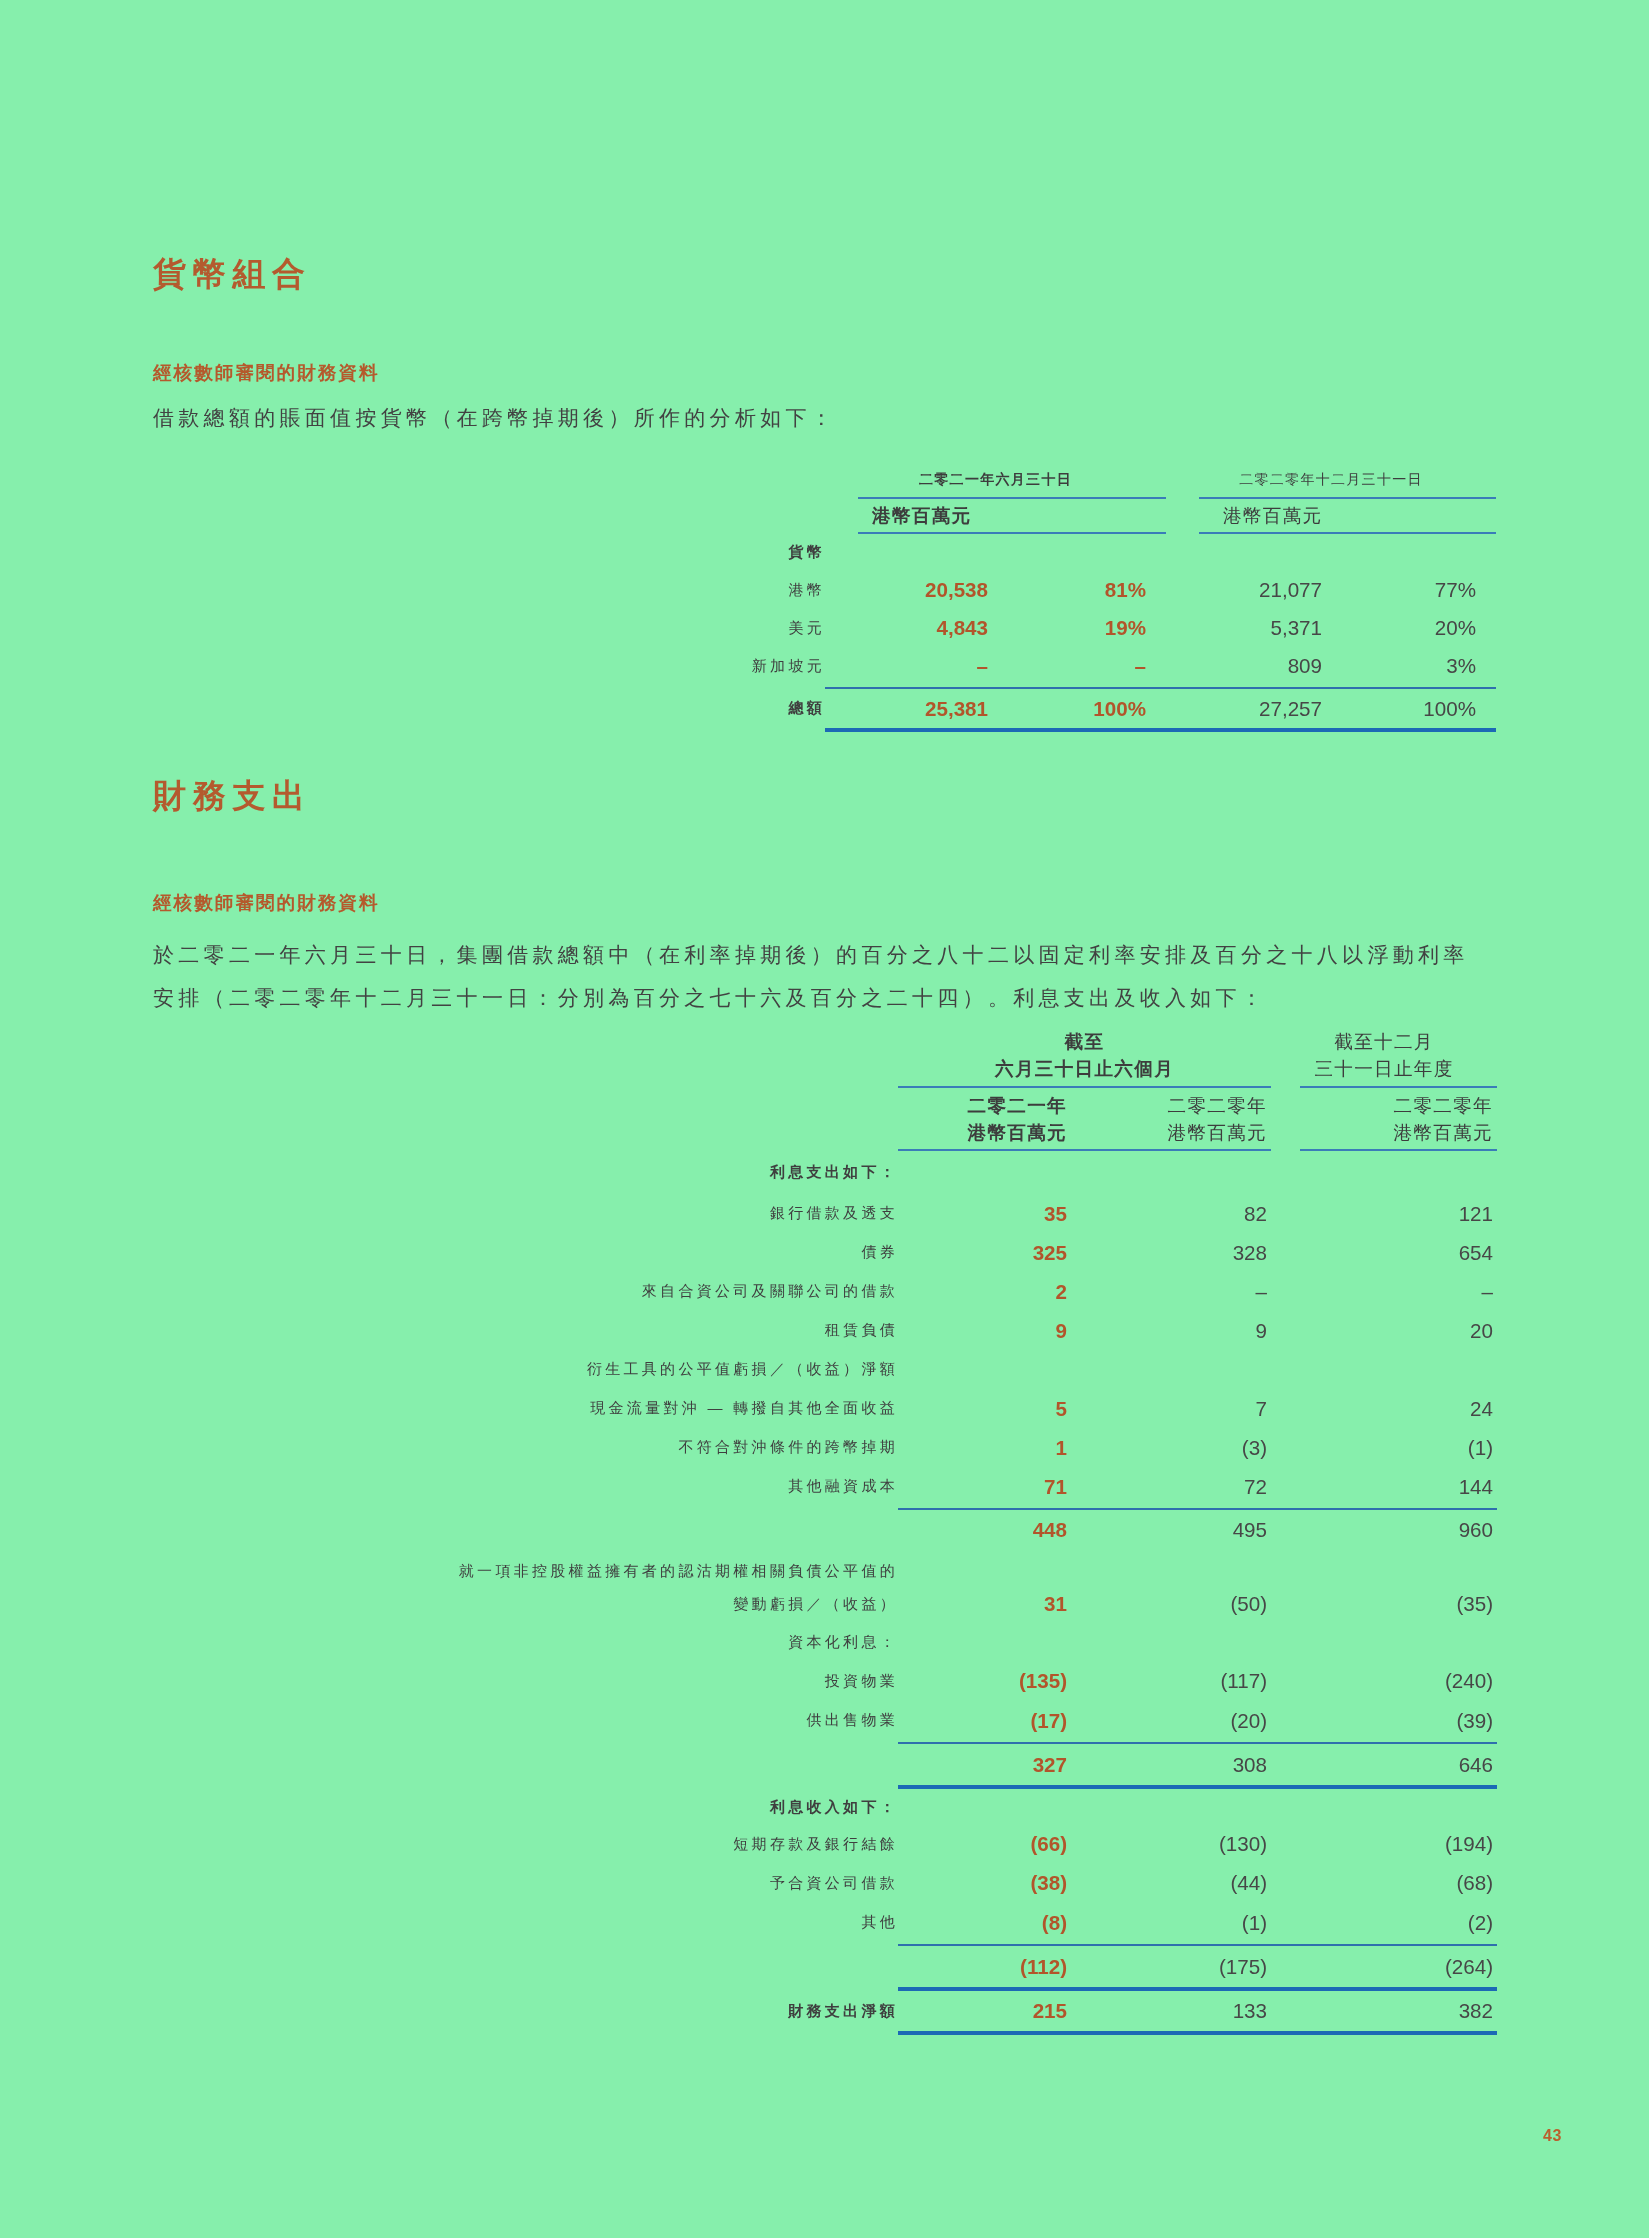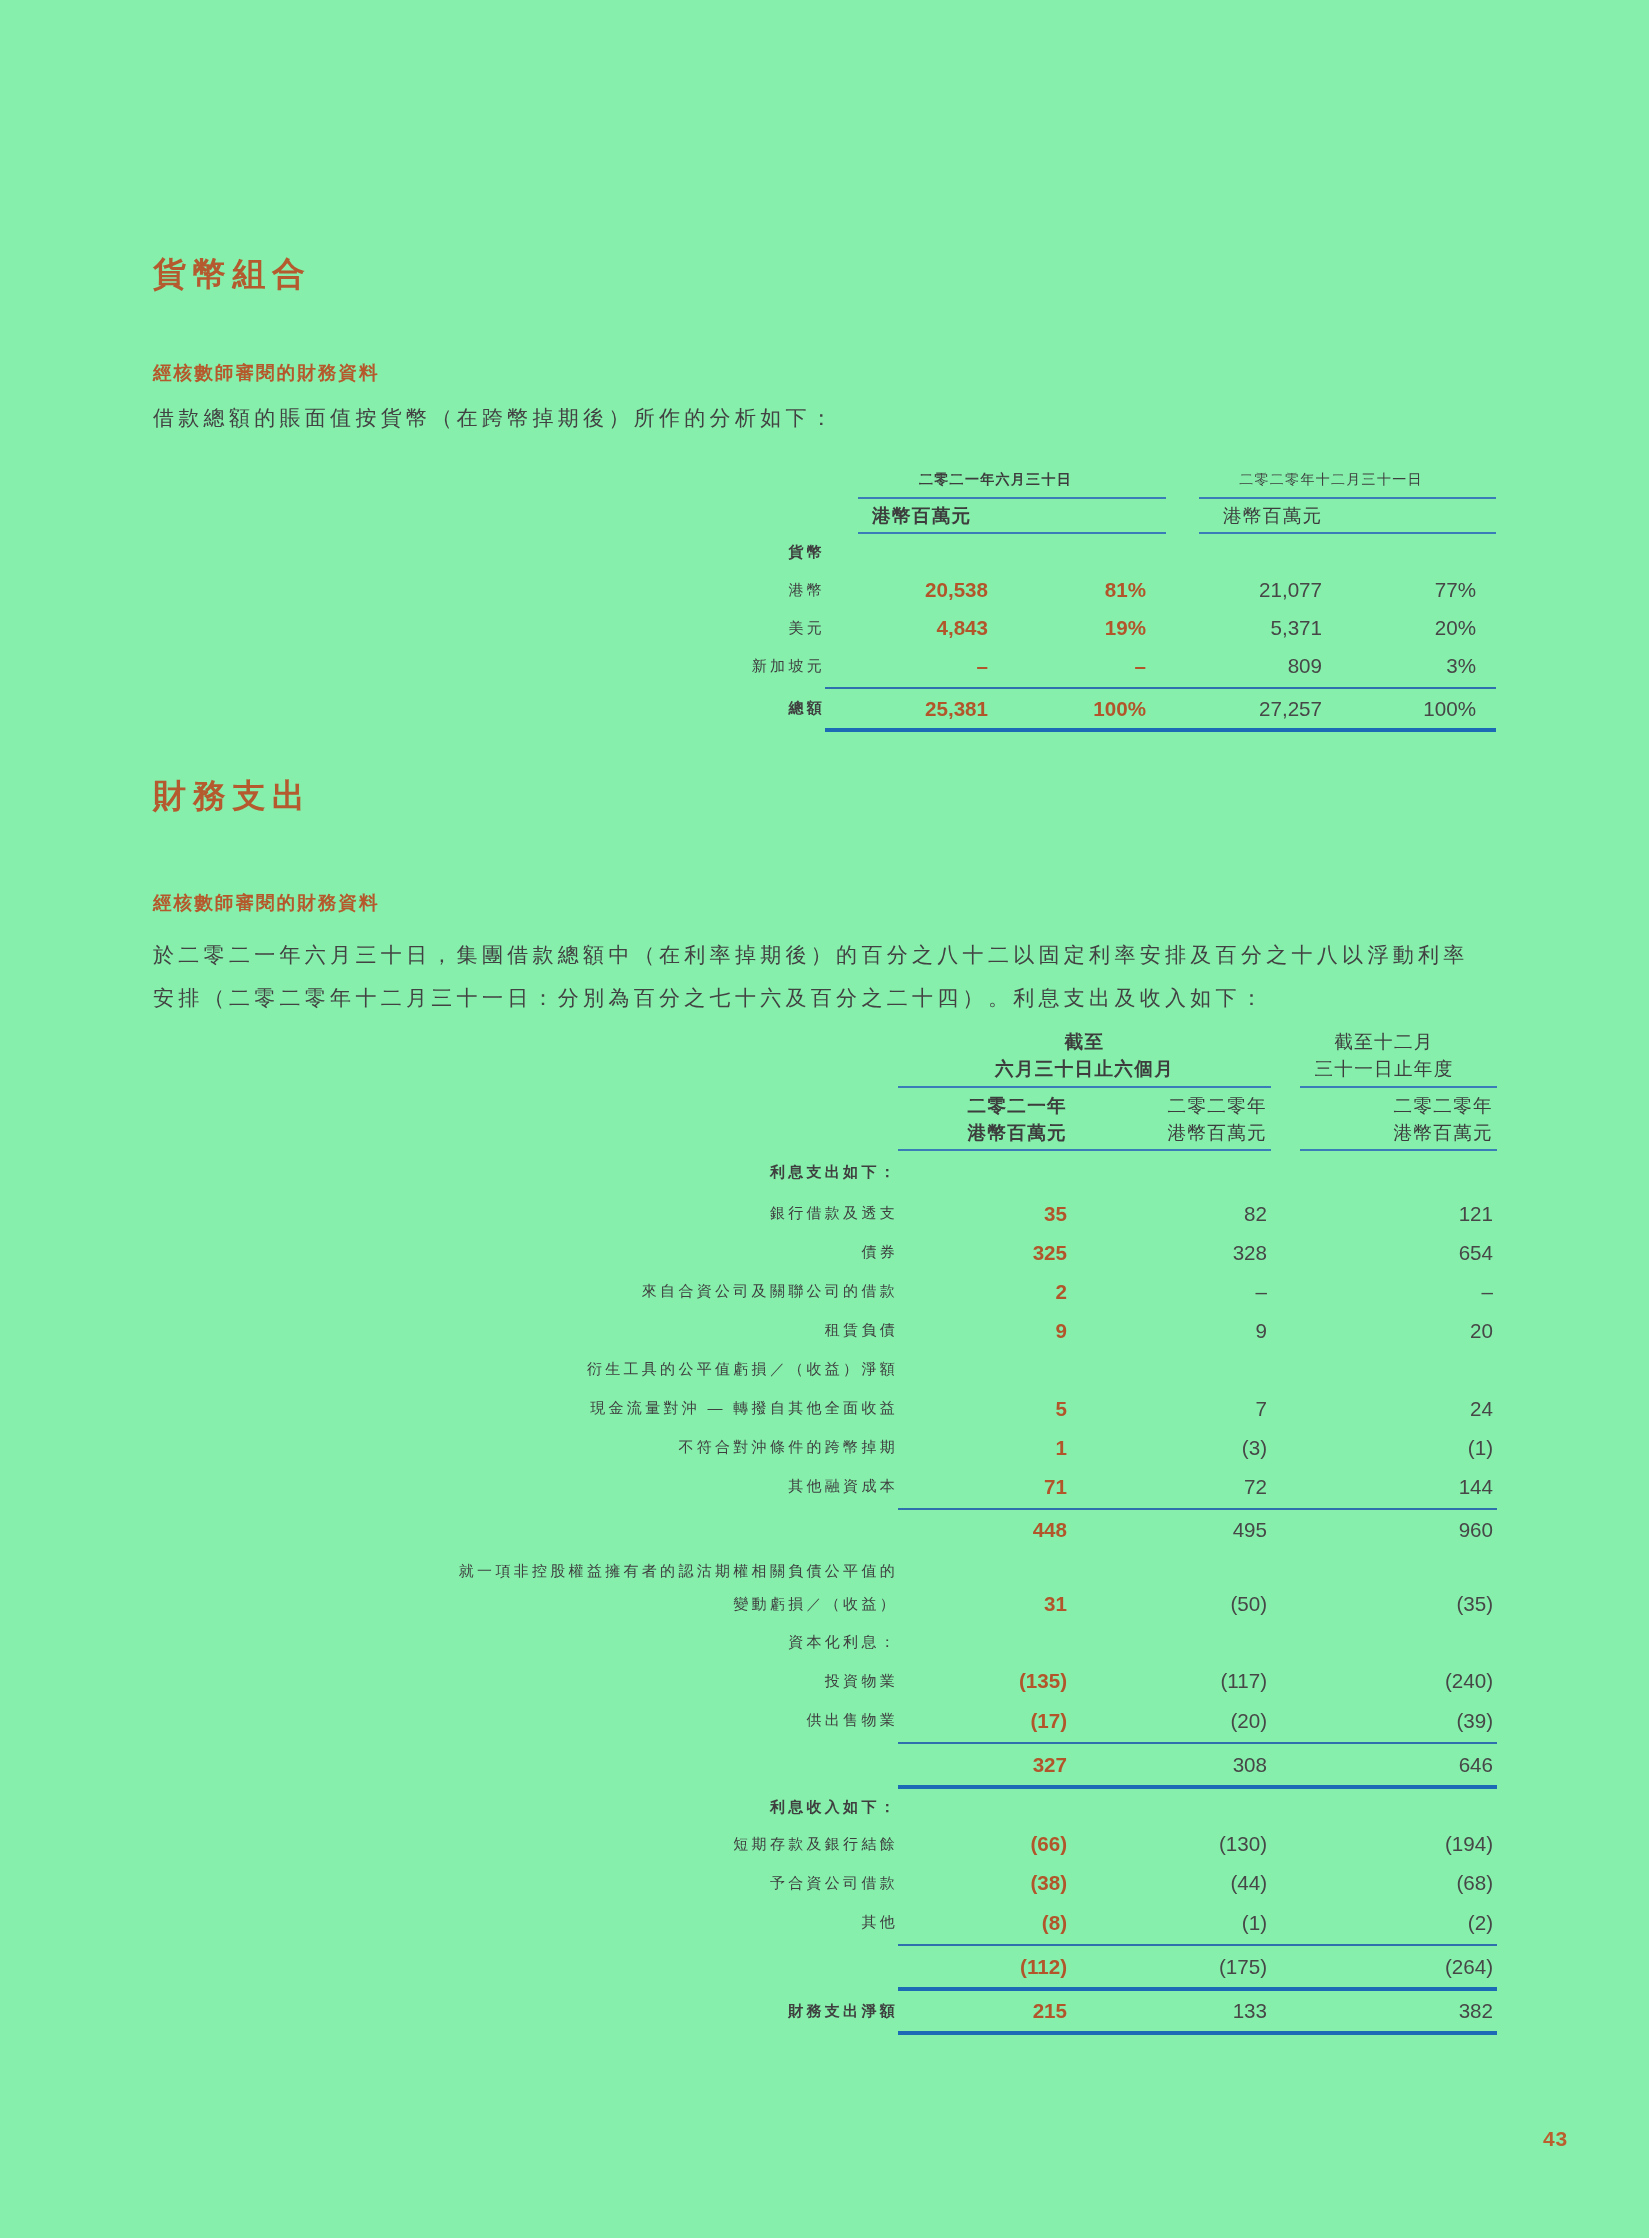--- a/index.html
+++ b/index.html
@@ -48,21 +48,21 @@
 
   
   .ln  { height:2px; background:#2f6fad; }
   .hln { height:2px; background:#3a7cb8; }
   .lnT { height:4px; background:#1c69b5; }
   .g2a { margin-left:33px; }
   .g2b { margin-left:29px; }
   .u1 { padding-left:47px; }
   .u2 { padding-left:57px; }
 
-  .pagenum { position:absolute; left:1543px; top:2127px; font-size:21px;
+  .pagenum { position:absolute; left:1543px; top:2127px; font-size:16px;
              font-weight:700; color:#bb5f2e; letter-spacing:0.7px; }
 </style>
 </head>
 <body>
 
 <div class="page">
   <div class="content">
 
     <h1 class="sec-title">貨幣組合</h1>
     <div class="audited">經核數師審閱的財務資料</div>

